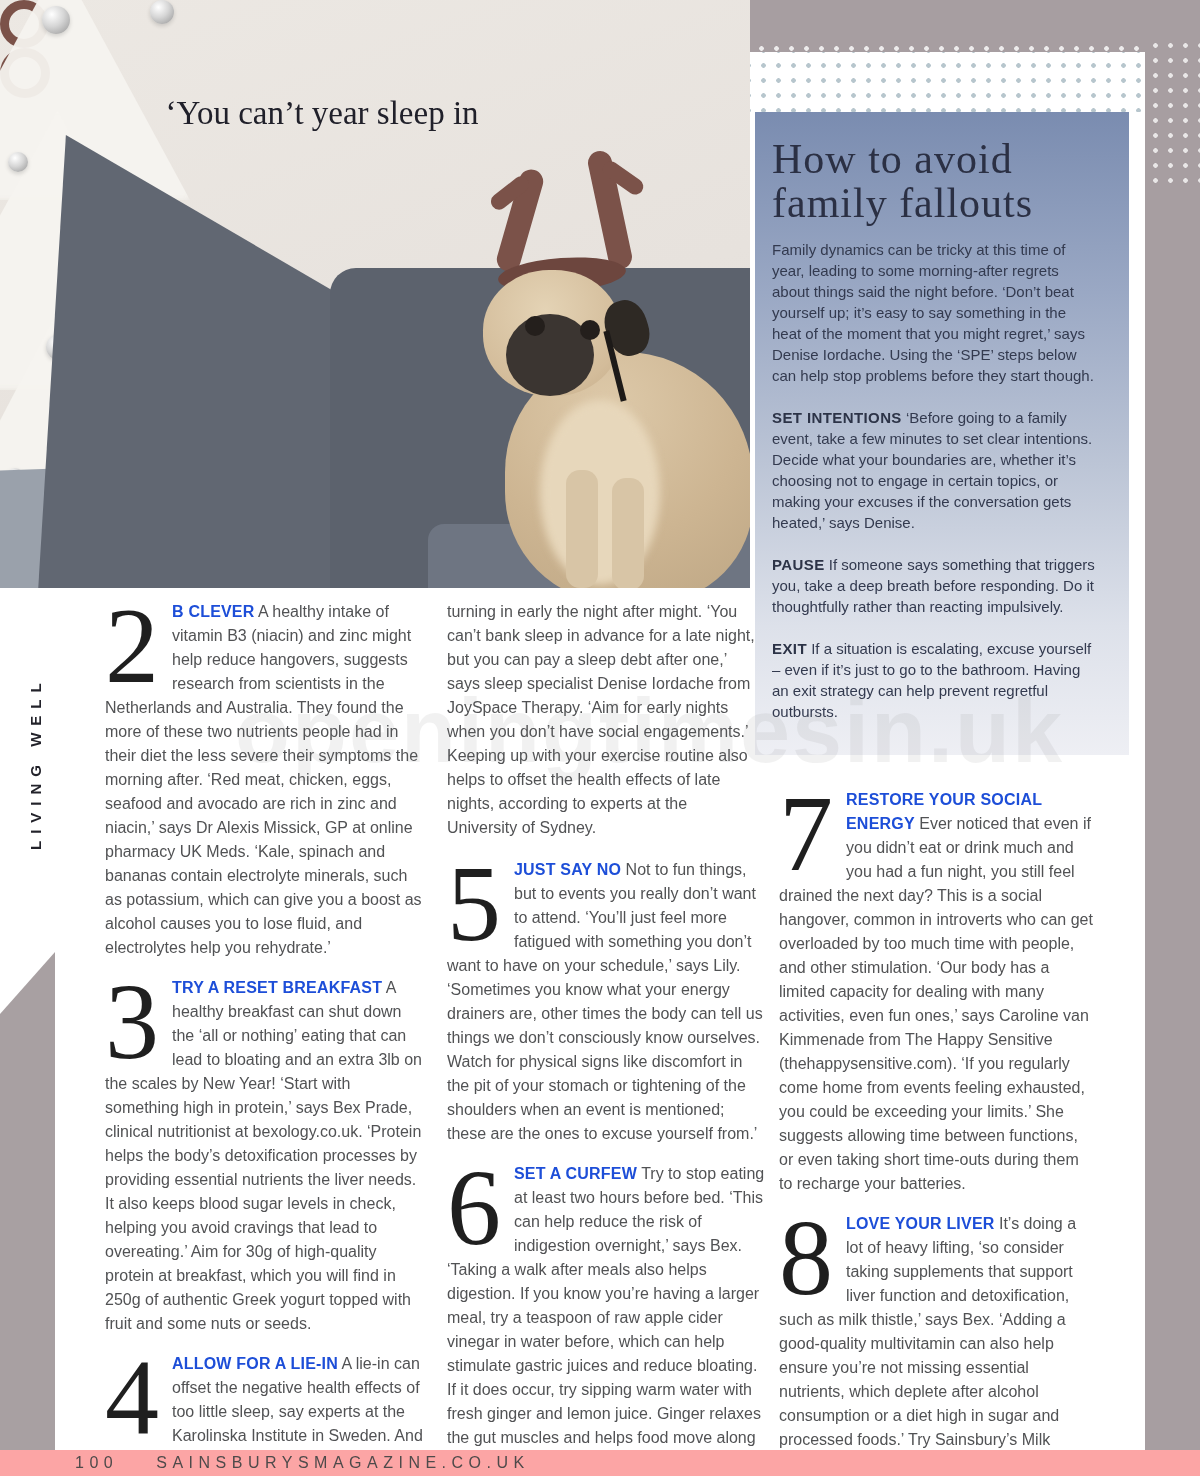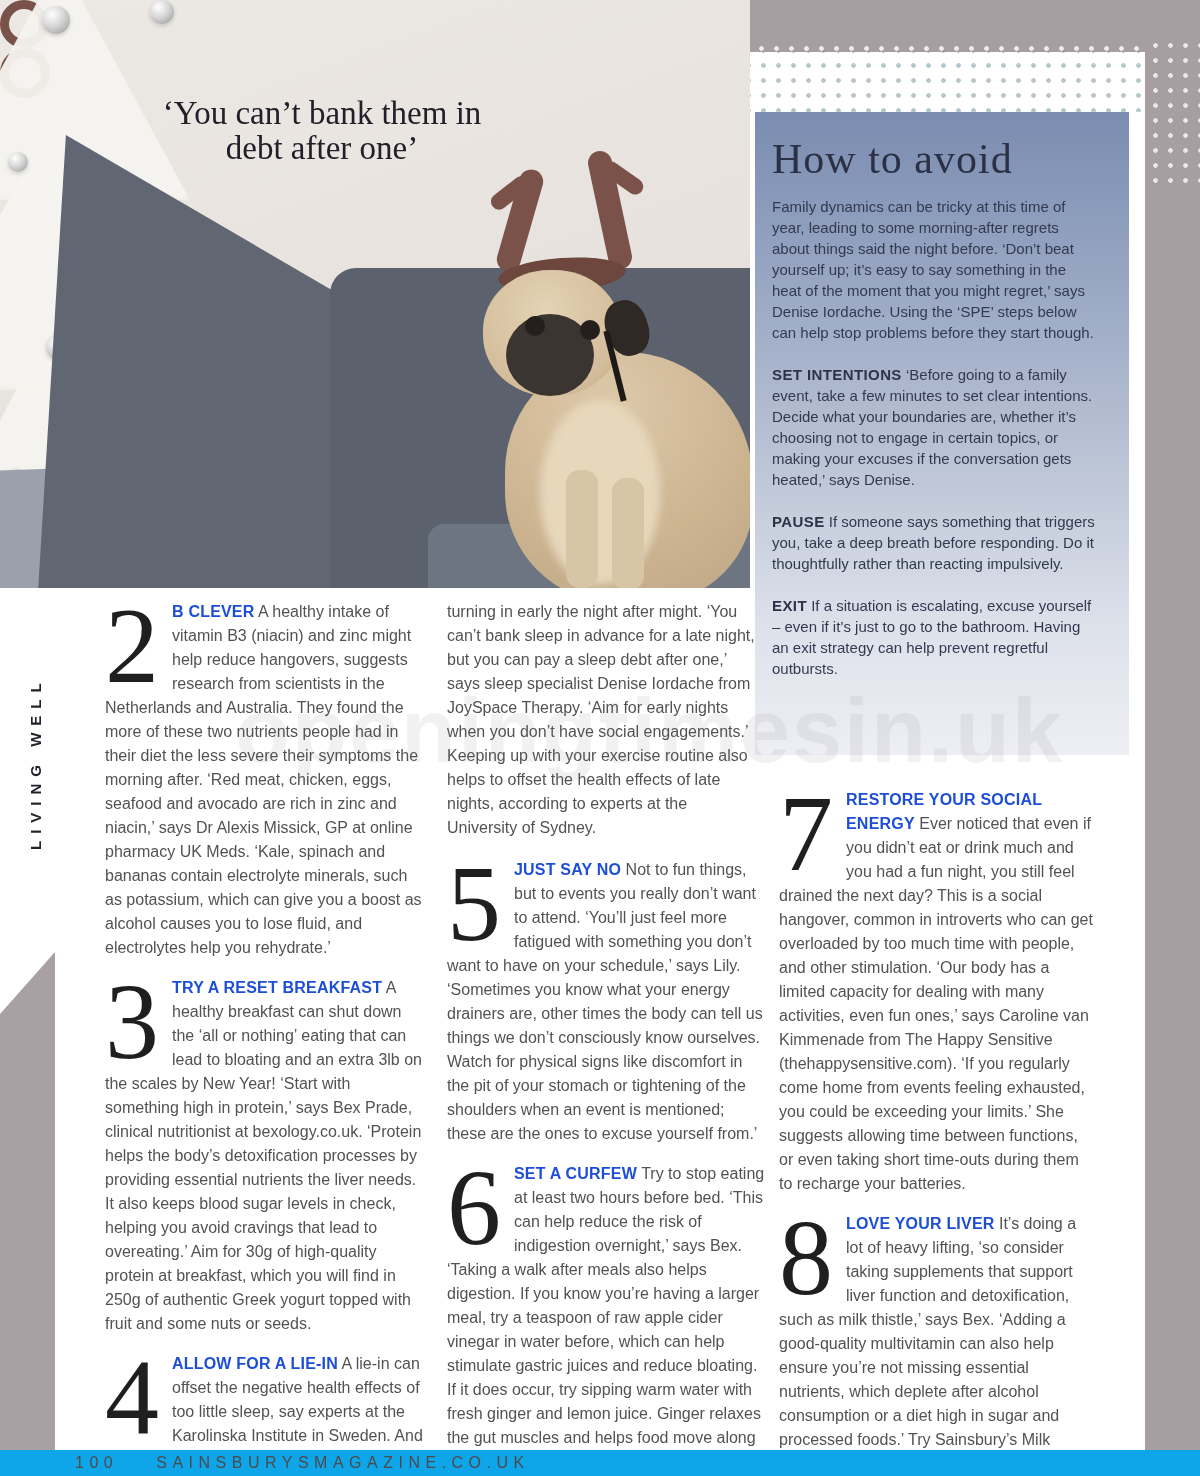--- a/index.html
+++ b/index.html
@@ -89,21 +89,21 @@
   .cont{margin:0 9px 18px 0;}
 
   
   .vertical-label{position:absolute;left:27px;top:650px;height:200px;
       writing-mode:vertical-rl;transform:rotate(180deg);
       font-size:15px;font-weight:bold;letter-spacing:7px;color:#22222a;white-space:nowrap;}
   .left-band{position:absolute;left:0;top:952px;width:55px;height:498px;background:#a8a0a2;
       clip-path:polygon(0 62px,100% 0,100% 100%,0 100%);}
   .watermark{position:absolute;left:235px;top:680px;width:980px;z-index:40;pointer-events:none;
       font-size:90px;letter-spacing:2px;color:#6d6d6d;opacity:.09;font-weight:bold;}
-  .footer{position:absolute;left:0;top:1450px;width:1200px;height:26px;background:#0ea5e9;
+  .footer{position:absolute;left:0;top:1450px;width:1200px;height:26px;background:#fca5a5;
       font-size:16px;letter-spacing:5.5px;color:#4e4a4a;line-height:26px;}
   .footer .pgnum{margin-left:75px;margin-right:38px;}
 </style>
 </head>
 <body>
 
 <div class="page">
 
   <div class="photo">
     <div class="tree-tier tier1"></div>
@@ -137,35 +137,34 @@
     <div class="antler-r-curl"></div>
     <div class="headband"></div>
     <div class="pug-head"></div>
     <div class="pug-muzzle"></div>
     <div class="pug-eye eye1"></div>
     <div class="pug-eye eye2"></div>
     <div class="pug-ear"></div>
     <div class="chin-strap"></div>
 
     <div class="pull-quote">
-      <div>‘You can’t bank them in</div>
-      <div>debt after one’</div>
+      <div>‘You can’t year sleep in</div>
     </div>
   </div>
 
   <div class="band-top">
     <div class="band-top-dots"></div>
   </div>
   <div class="dots-band"></div>
   <div class="right-strip">
     <div class="right-strip-dots"></div>
   </div>
 
   <div class="sidebar">
-    <h2 class="sb-title"><span>How to avoid</span><br></h2>
+    <h2 class="sb-title"><span>How to avoid</span><br><span>family fallouts</span></h2>
     <p class="sb-par">Family dynamics can be tricky at this time of year, leading to some morning-after regrets about things said the night before. ‘Don’t beat yourself up; it’s easy to say something in the heat of the moment that you might regret,’ says Denise Iordache. Using the ‘SPE’ steps below can help stop problems before they start though.</p>
     <p class="sb-par"><b>SET INTENTIONS</b> <span>‘Before going to a family event, take a few minutes to set clear intentions. Decide what your boundaries are, whether it’s choosing not to engage in certain topics, or making your excuses if the conversation gets heated,’ says Denise.</span></p>
     <p class="sb-par"><b>PAUSE</b> <span>If someone says something that triggers you, take a deep breath before responding. Do it thoughtfully rather than reacting impulsively.</span></p>
     <p class="sb-par"><b>EXIT</b> <span>If a situation is escalating, excuse yourself – even if it’s just to go to the bathroom. Having an exit strategy can help prevent regretful outbursts.</span></p>
   </div>
 
   <div class="col col1">
     <div class="tip">
       <span class="num">2</span><b class="tip-label">B CLEVER</b> <span>A healthy intake of vitamin B3 (niacin) and zinc might help reduce hangovers, suggests research from scientists in the Netherlands and Australia. They found the more of these two nutrients people had in their diet the less severe their symptoms the morning after. ‘Red meat, chicken, eggs, seafood and avocado are rich in zinc and niacin,’ says Dr Alexis Missick, GP at online pharmacy UK Meds. ‘Kale, spinach and bananas contain electrolyte minerals, such as potassium, which can give you a boost as alcohol causes you to lose fluid, and electrolytes help you rehydrate.’</span>
     </div>

